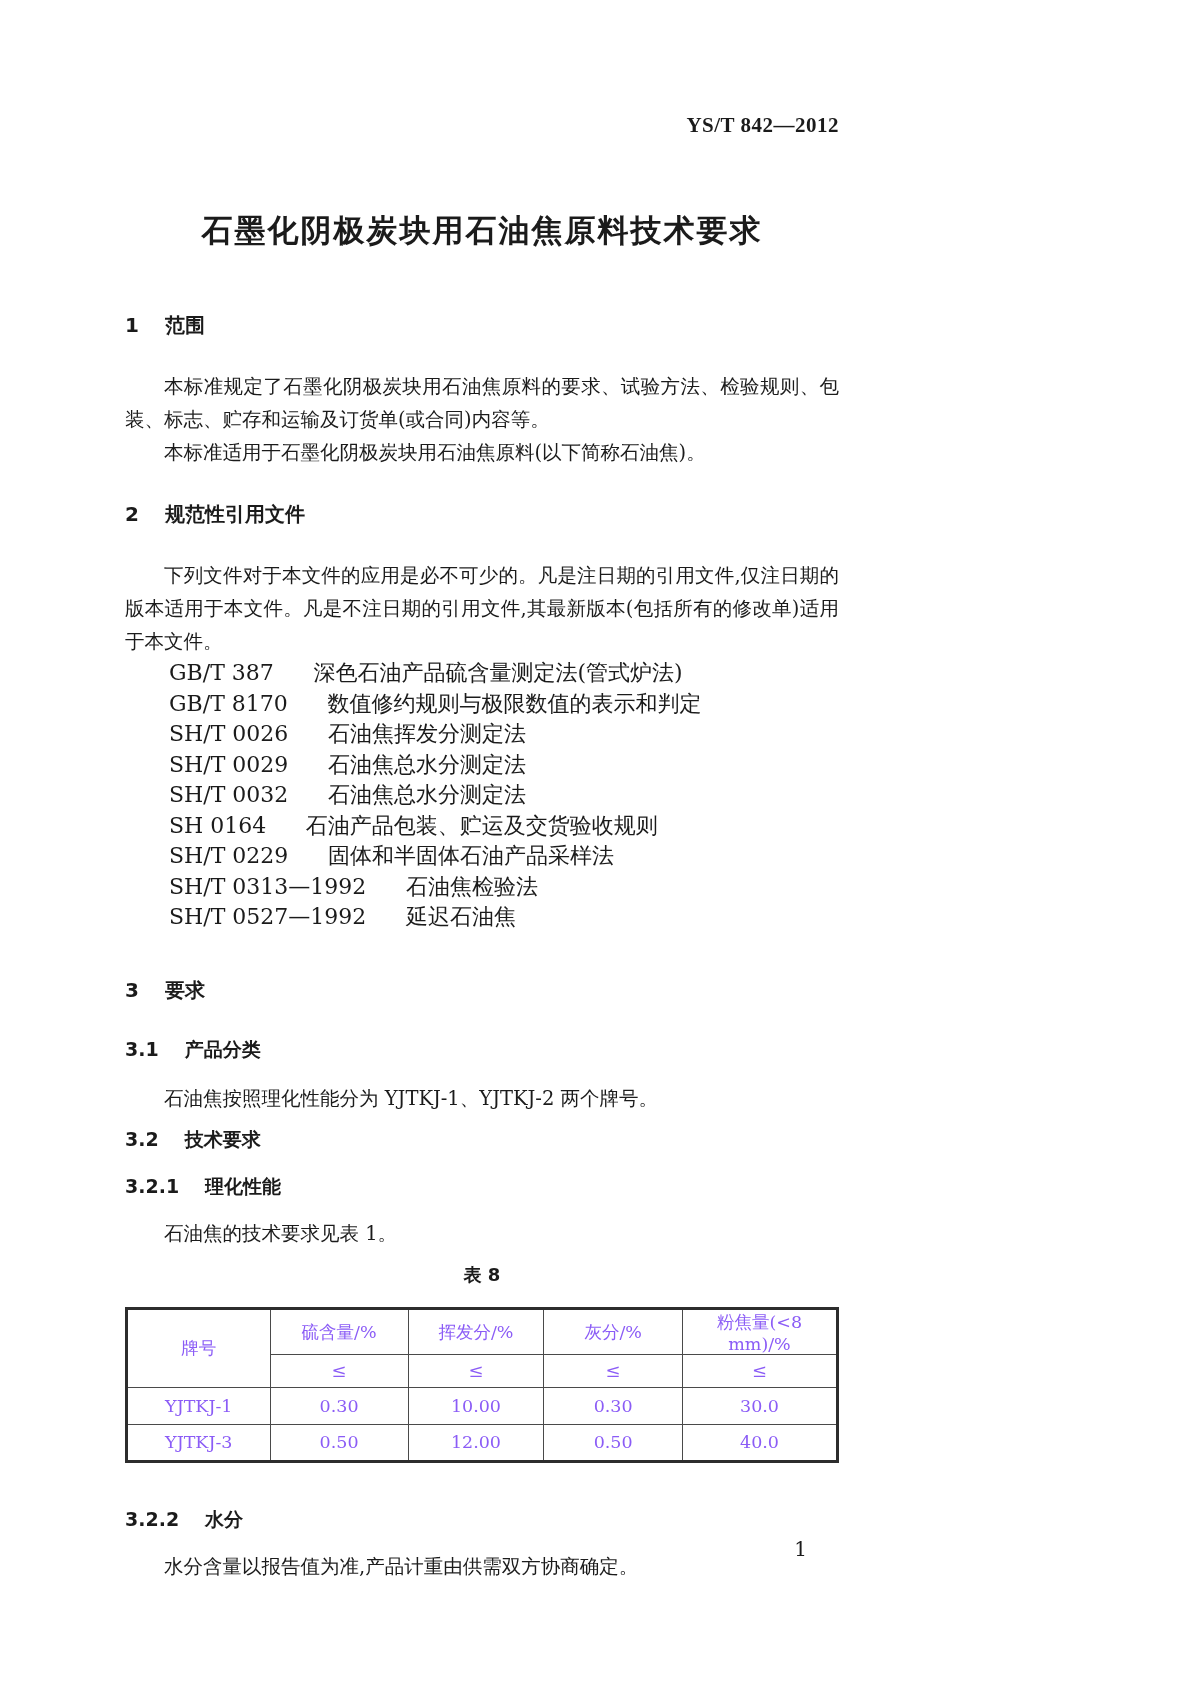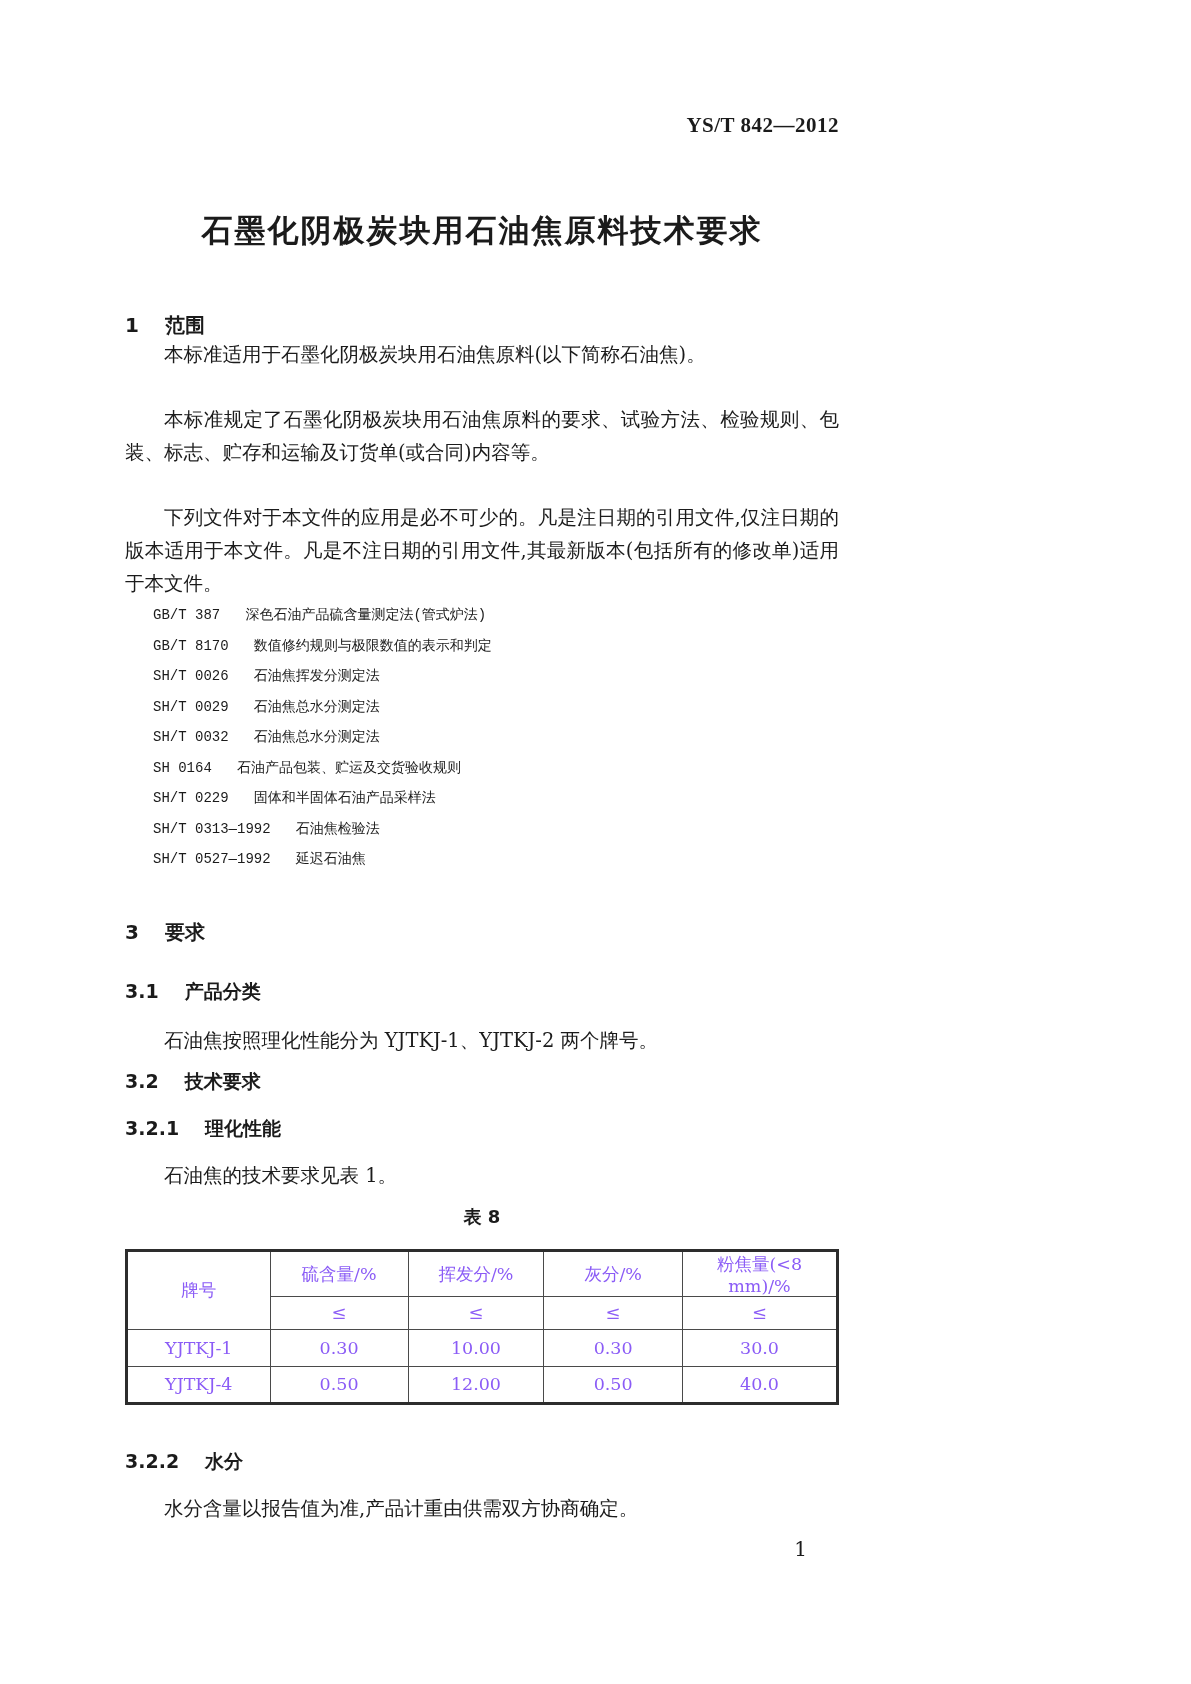--- a/index.html
+++ b/index.html
@@ -42,23 +42,22 @@
 
   .body-p {
     font-size:19.5px; line-height:33px; text-align:justify;
   }
   .indent { text-indent:2em; }
   .mt-p { margin-top:32px; }
   .mt-p-sm { margin-top:20px; }
   .mt-p-xs { margin-top:18px; }
 
   .ref-list {
-    list-style:none; font-size:14px; line-height:30.5px;
+    list-style:none; font-size:22px; line-height:30.5px;
     padding-left:2em;
-    font-family:Liberation Mono, monospace;
   }
   .ref-code { margin-right:1.8em; white-space:nowrap; }
 
   .table-caption {
     margin-top:12px; text-align:center;
     font-family:"DejaVu Sans","Liberation Sans",sans-serif;
     font-weight:700; font-size:18px; line-height:25px;
   }
   .spec-table {
     width:100%; margin-top:20px; border-collapse:collapse;
@@ -82,23 +81,26 @@
 <div class="page">
   <div class="content">
 
     <div class="doc-number">YS/T 842—2012</div>
 
     <h1 class="doc-title">石墨化阴极炭块用石油焦原料技术要求</h1>
 
     <div class="h-sec mt-sec1">
       <span class="num">1</span><span class="txt">范围</span>
     </div>
+    <p class="body-p indent mt-p">本标准规定了石墨化阴极炭块用石油焦原料的要求、试验方法、检验规则、包装、标志、贮存和运输及订货单(或合同)内容等。</p>
     <p class="body-p indent">本标准适用于石墨化阴极炭块用石油焦原料(以下简称石油焦)。</p>
-    <p class="body-p indent mt-p">本标准规定了石墨化阴极炭块用石油焦原料的要求、试验方法、检验规则、包装、标志、贮存和运输及订货单(或合同)内容等。</p>
 
+    <div class="h-sec mt-sec2">
+      <span class="num">2</span><span class="txt">规范性引用文件</span>
+    </div>
     <p class="body-p indent mt-p">下列文件对于本文件的应用是必不可少的。凡是注日期的引用文件,仅注日期的版本适用于本文件。凡是不注日期的引用文件,其最新版本(包括所有的修改单)适用于本文件。</p>
 
     <ul class="ref-list">
       <li><span class="ref-code">GB/T 387</span><span>深色石油产品硫含量测定法(管式炉法)</span></li>
       <li><span class="ref-code">GB/T 8170</span><span>数值修约规则与极限数值的表示和判定</span></li>
       <li><span class="ref-code">SH/T 0026</span><span>石油焦挥发分测定法</span></li>
       <li><span class="ref-code">SH/T 0029</span><span>石油焦总水分测定法</span></li>
       <li><span class="ref-code">SH/T 0032</span><span>石油焦总水分测定法</span></li>
       <li><span class="ref-code">SH 0164</span><span>石油产品包装、贮运及交货验收规则</span></li>
       <li><span class="ref-code">SH/T 0229</span><span>固体和半固体石油产品采样法</span></li>
@@ -149,21 +151,21 @@
           <td>≤</td>
         </tr>
         <tr>
           <td>YJTKJ-1</td>
           <td>0.30</td>
           <td>10.00</td>
           <td>0.30</td>
           <td>30.0</td>
         </tr>
         <tr>
-          <td>YJTKJ-4</td>
+          <td>YJTKJ-3</td>
           <td>0.50</td>
           <td>12.00</td>
           <td>0.50</td>
           <td>40.0</td>
         </tr>
       </tbody>
     </table>
 
     <div class="h-sub mt-sub322">
       <span class="num">3.2.2</span><span class="txt">水分</span>

